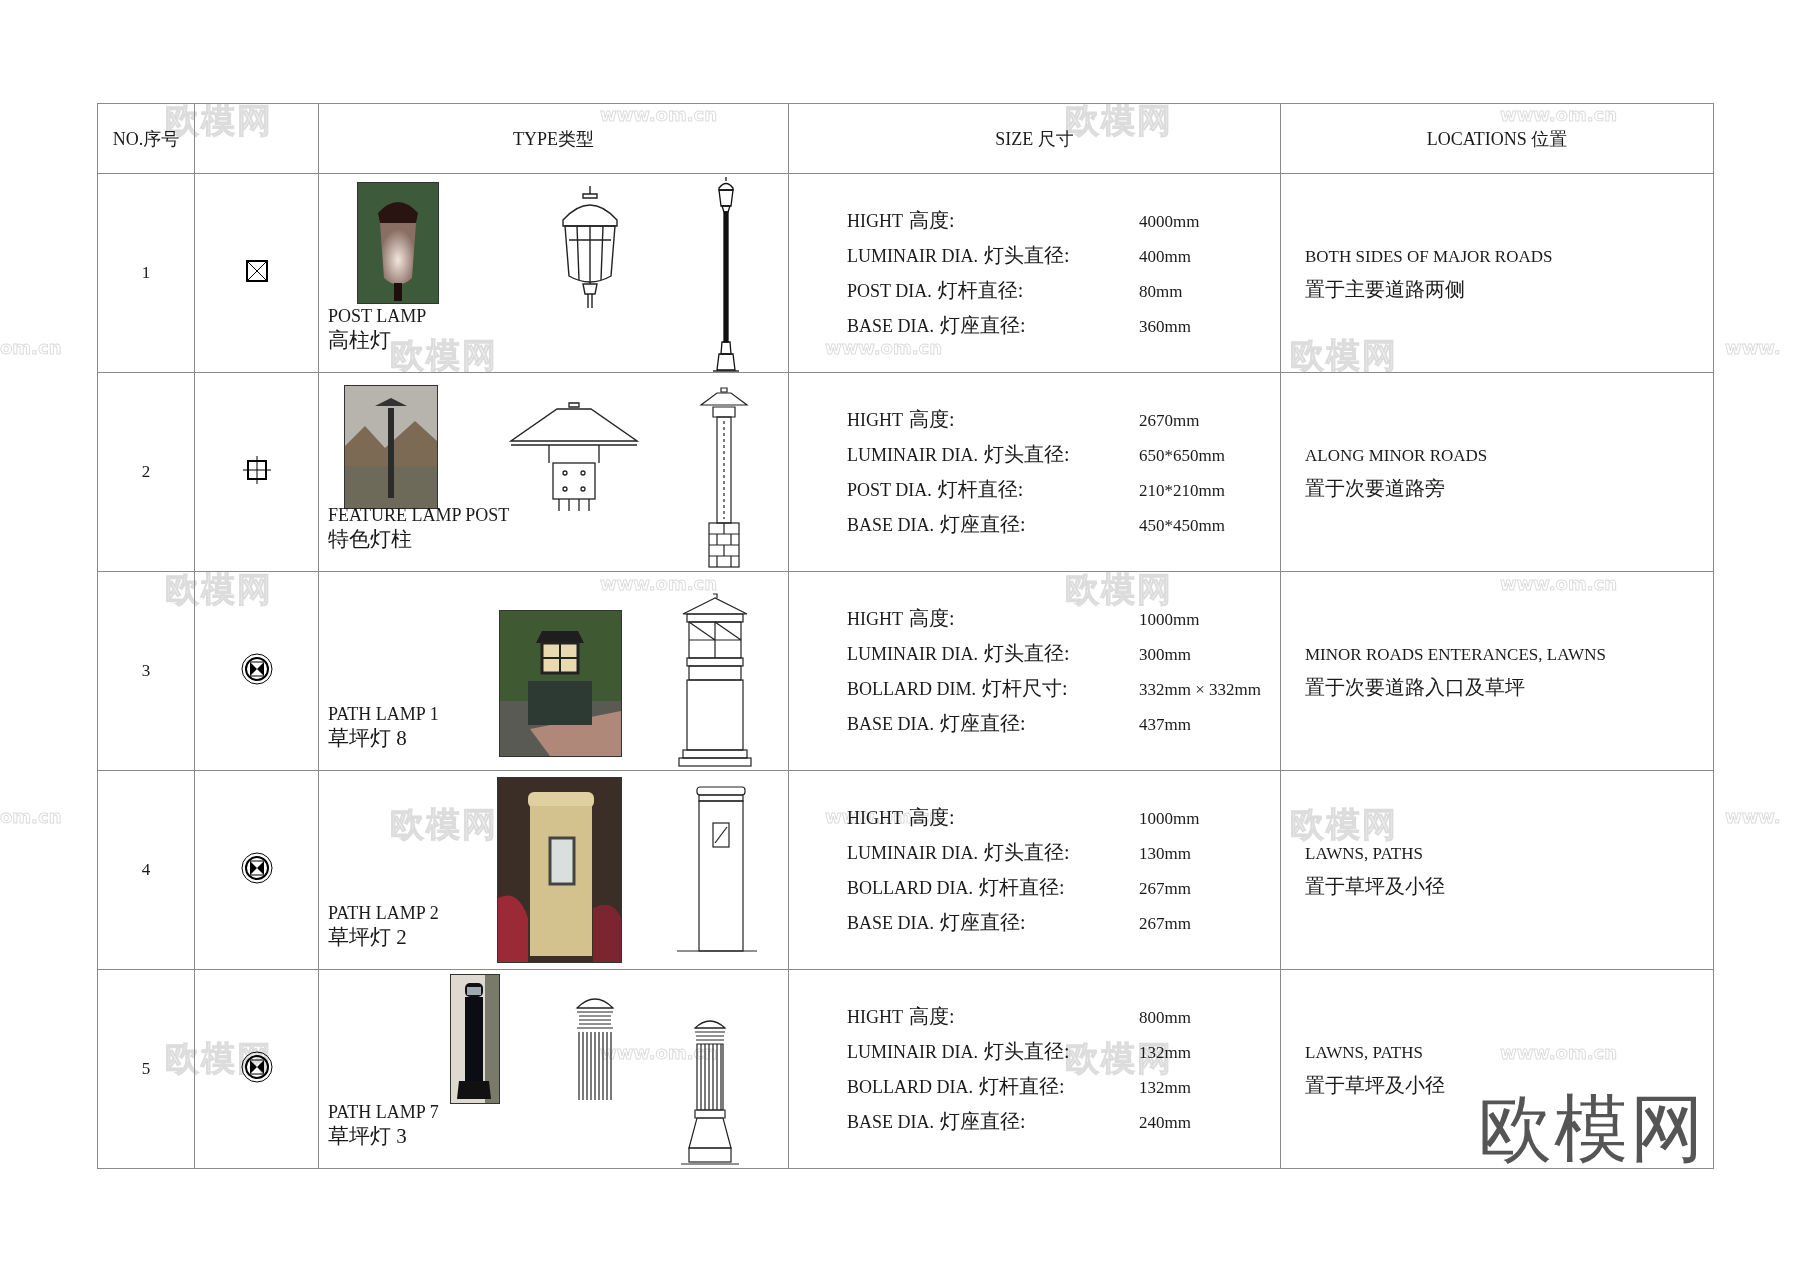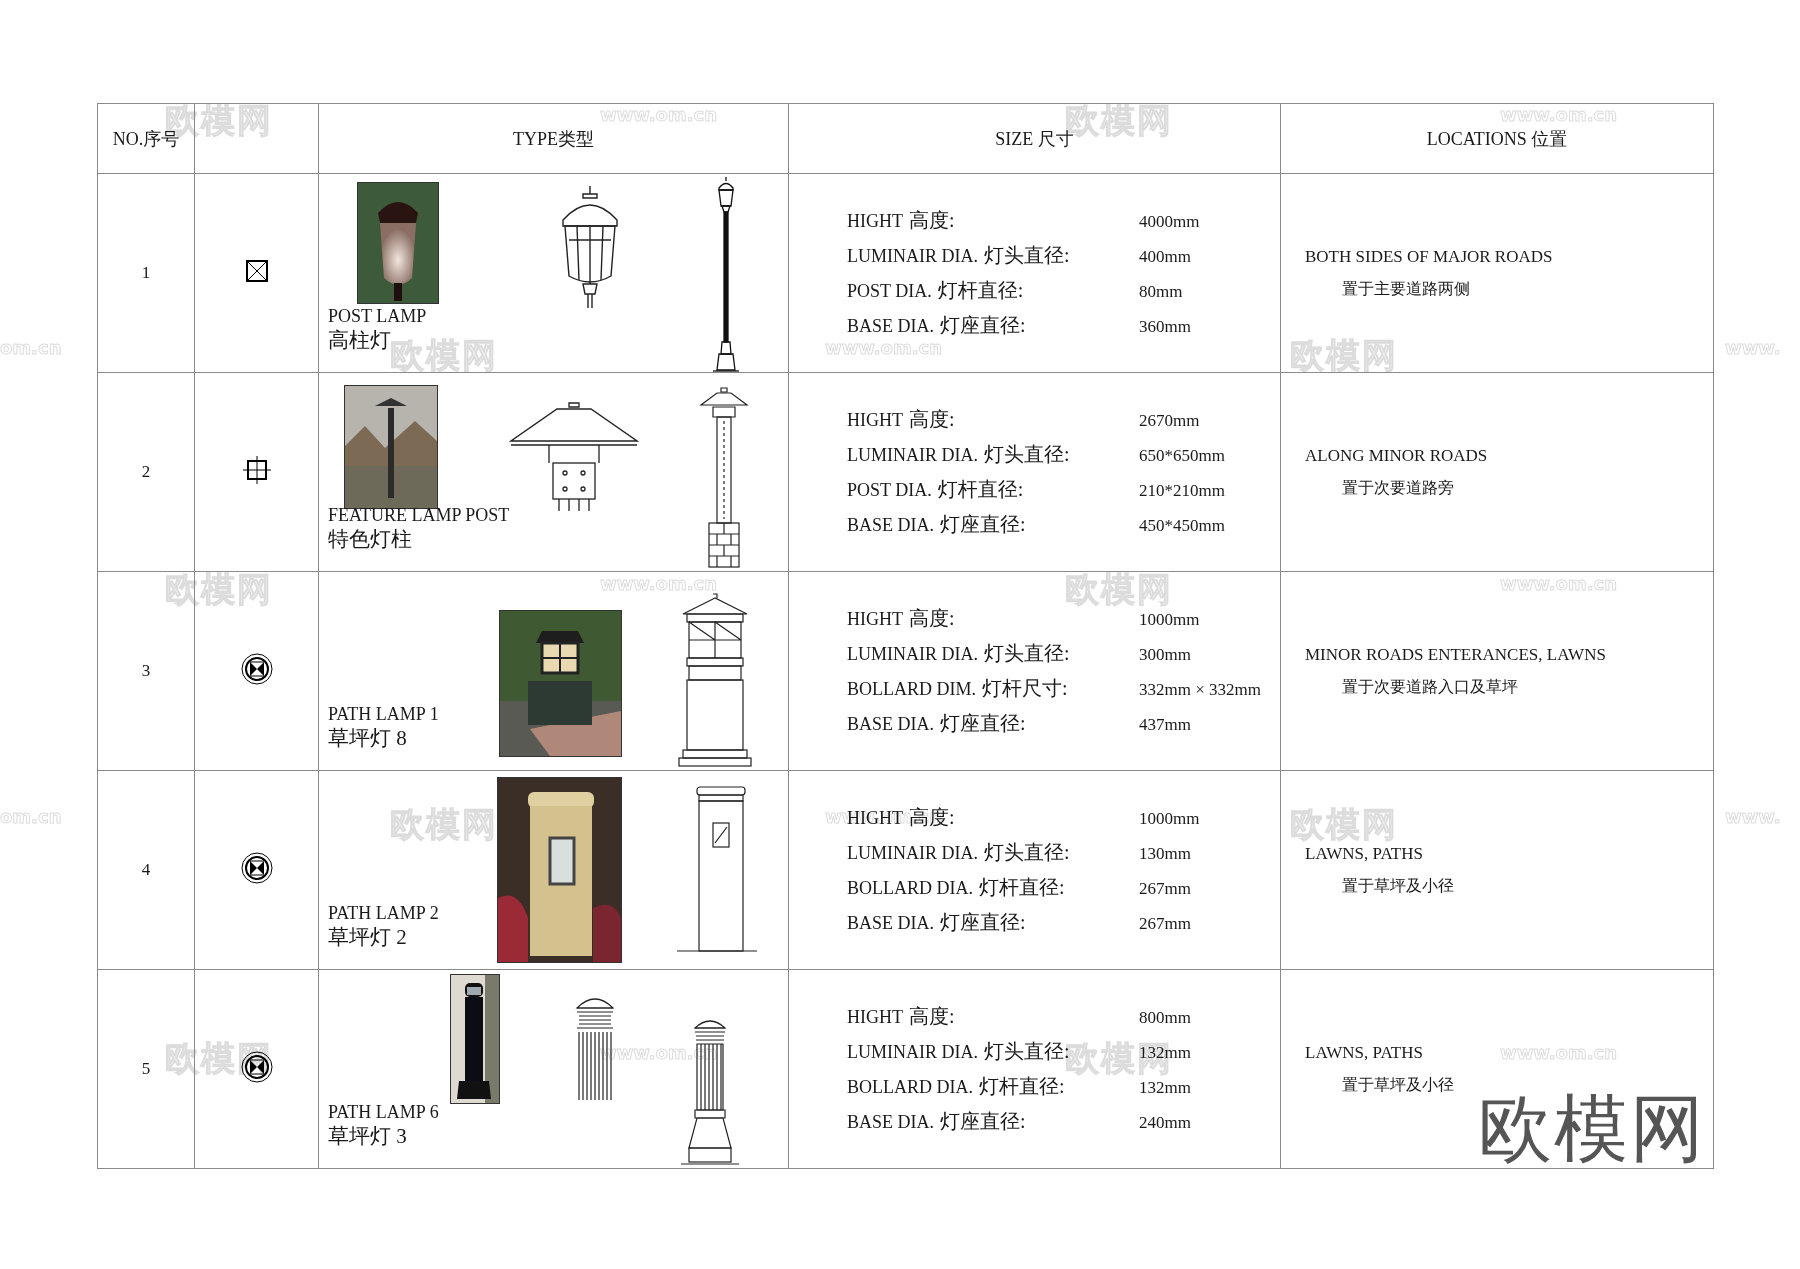--- a/index.html
+++ b/index.html
@@ -19,21 +19,21 @@
   th.c-no{text-align:center;padding-left:12px;margin-left:28px;}
   .type-wrap{position:relative;width:100%;height:198px;}
   .type-label{position:absolute;left:9px;bottom:20px;font-size:18px;line-height:24px;}
   .type-label .cn{font-size:21px;display:block;}
   .photo{position:absolute;border:1px solid #333;}
   .draw{position:absolute;}
   .size-grid{display:grid;grid-template-columns:292px 1fr;row-gap:9px;padding-left:58px;font-size:18px;line-height:24px;}
   .size-grid .lbl .cn{font-size:20px;margin-left:6px;}
   .size-grid .val{font-size:17px;padding-top:2px;}
   .loc{padding-left:24px;font-size:17px;line-height:30px;}
-  .loc .cn{font-size:16px;display:block;margin-top:2px;margin-left:37px;}
+  .loc .cn{font-size:20px;display:block;margin-top:2px;}
   .sym{display:inline-block;}
   .big-wm{position:absolute;left:1478px;top:1080px;font-family:"DejaVu Sans",sans-serif;font-size:74px;color:#555;letter-spacing:2px;}
 </style>
 </head>
 <body>
 
 <div class="wm cn" style="left:165px;top:98px;">欧模网</div>
 <div class="wm url" style="left:600px;top:104px;">www.om.cn</div>
 <div class="wm cn" style="left:1065px;top:98px;">欧模网</div>
 <div class="wm url" style="left:1500px;top:104px;">www.om.cn</div>
@@ -360,21 +360,21 @@
               <path d="M14 14 L44 14 M14 18 L44 18 M15 22 L43 22 M15 26 L43 26"></path>
               <path d="M16 30 L42 30 L42 96 L16 96 Z"></path>
               <path d="M20 30 L20 96 M24 30 L24 96 M28 30 L28 96 M32 30 L32 96 M36 30 L36 96 M40 30 L40 96"></path>
               <path d="M14 96 L44 96 L44 104 L14 104 Z"></path>
               <path d="M16 104 L42 104 L50 134 L8 134 Z"></path>
               <rect x="8" y="134" width="42" height="14"></rect>
               <line x1="0" y1="150" x2="58" y2="150"></line>
             </g>
           </svg>
           <div class="type-label">
-            <span>PATH LAMP 6</span>
+            <span>PATH LAMP 7</span>
             <span class="cn">草坪灯 3</span>
           </div>
         </div>
       </td>
       <td class="c-size">
         <div class="size-grid">
           <span class="lbl"><span>HIGHT</span><span class="cn">高度:</span></span>
           <span class="val">800mm</span>
           <span class="lbl"><span>LUMINAIR DIA.</span><span class="cn">灯头直径:</span></span>
           <span class="val">132mm</span>

